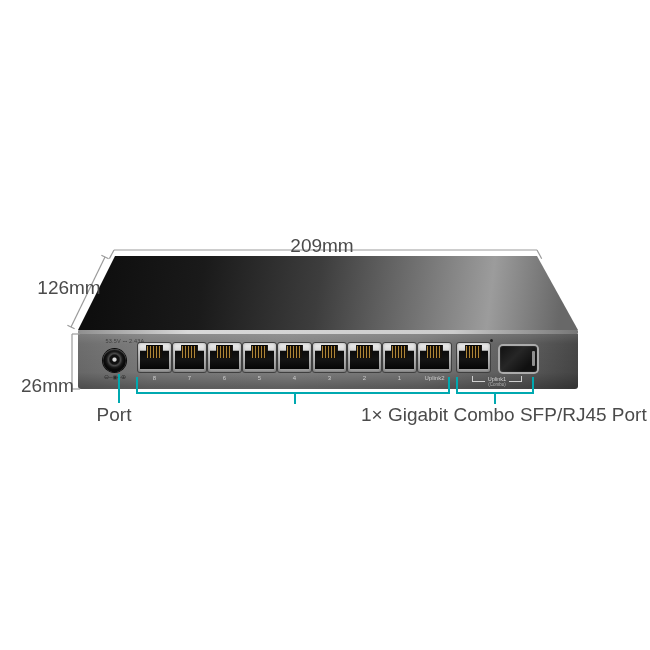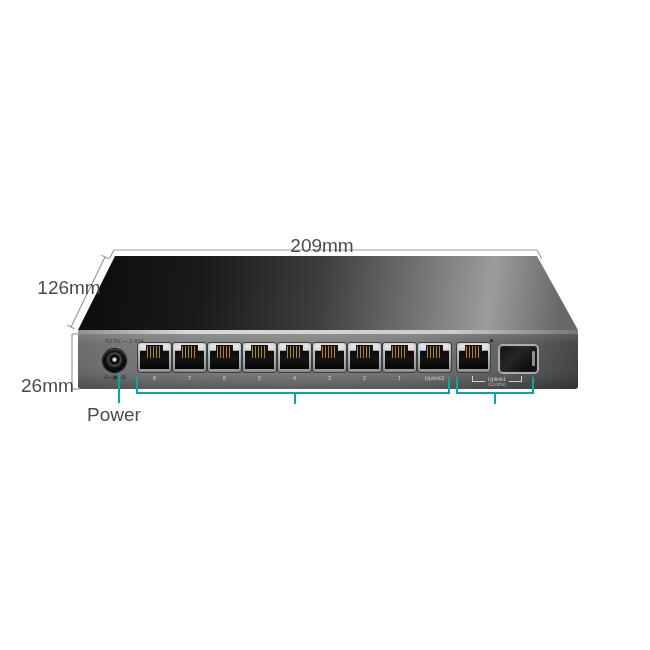--- a/index.html
+++ b/index.html
@@ -200,14 +200,15 @@
       <path class="teal" d="M533,377 V393"></path>
       <path class="teal" d="M456,393 H534"></path>
       <path class="teal" d="M495,393 V404"></path>
     </g>
   </svg>
 
   <div class="abs dim-text" style="left:282px;top:235px;width:80px;">209mm</div>
   <div class="abs dim-text" style="left:34px;top:277px;width:70px;">126mm</div>
   <div class="abs dim-text" style="left:21px;top:369px;width:52px;margin-top:6px;">26mm</div>
 
-  <div class="abs callout-text" style="left:74px;top:404px;width:80px;">Power</div>
+  <div class="abs callout-text" style="left:74px;top:404px;width:80px;">Port</div>
+  <div class="abs callout-text" style="left:361px;top:404px;width:240px;">1× Gigabit Combo SFP/RJ45 Port</div>
 </div>
 
 </body></html>

